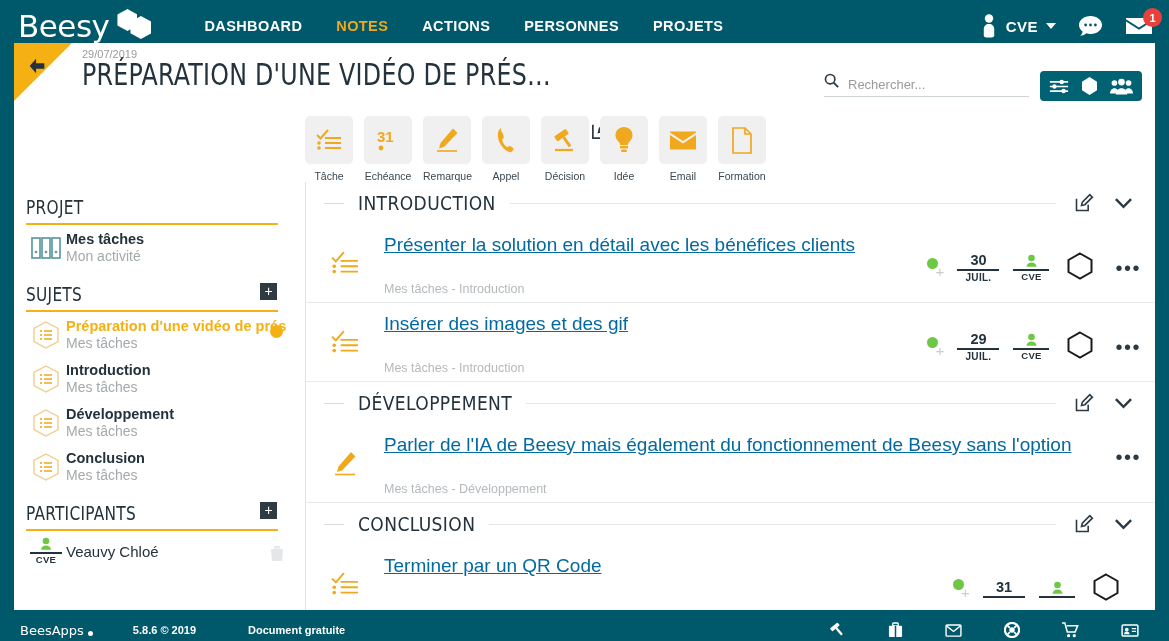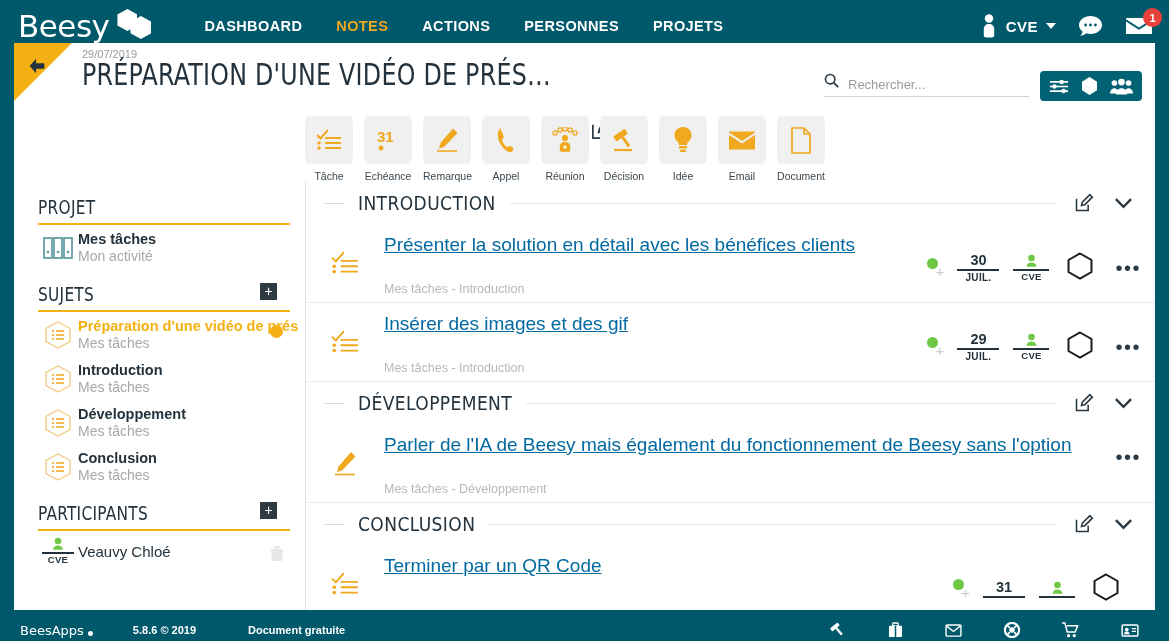--- a/index.html
+++ b/index.html
@@ -161,21 +161,21 @@
     margin-top: 6px;
     font-size: 10.5px; color: #3a4750;
     white-space: nowrap;
   }
 
   
   .sidebar {
     position: absolute; left: 0; top: 139px;
     width: 291px; height: 428px;
     background: #ffffff;
-    padding-left: 24px; padding-right: 12px;
+    padding-left: 12px; padding-right: 12px;
   }
   .side-h {
     position: relative;
     font-size: 19px; color: #23323c;
     font-family: "DejaVu Sans Condensed", "Liberation Sans Narrow", "Liberation Sans", sans-serif;
     letter-spacing: .3px;
     padding-bottom: 5px;
     border-bottom: 2px solid #f5b013;
     transform: scaleX(0.9);
     transform-origin: left center;
@@ -447,37 +447,20 @@
 
       <div class="typeitem">
         <div class="typetile">
           <svg width="20" height="26" viewBox="0 0 20 26">
               <path d="M5 1C2 3 1 7 2.5 12.5S8 23 13 25c2 .8 4-1 4.5-2.8.3-1.2-2.6-2.9-3.8-3.2-1-.2-1.8 1.3-2.7 1-2-.7-4.6-5-4.9-7.2-.1-1 1.6-1.3 1.6-2.4 0-1.3-.9-4.6-1.9-5.3C5.2 4.4 5 1 5 1z" fill="#f0a81e"></path>
             </svg>
         </div>
         <div class="typelabel">Appel</div>
       </div>
 
-      <div class="typeitem">
-        <div class="typetile">
-          <svg width="28" height="26" viewBox="0 0 28 26">
-              <g fill="none" stroke="#f0a81e" stroke-width="1.3">
-                <circle cx="4" cy="6" r="2.1"></circle>
-                <circle cx="9" cy="3" r="2.1"></circle>
-                <circle cx="14" cy="2" r="2.1"></circle>
-                <circle cx="19" cy="3" r="2.1"></circle>
-                <circle cx="24" cy="6" r="2.1"></circle>
-              </g>
-              <circle cx="14" cy="11" r="3.1" fill="#f0a81e"></circle>
-              <path d="M14 15c-3.2 0-5.2 2-5.2 4.6V23c0 1 .9 1.8 2 1.8h6.4c1.1 0 2-.8 2-1.8v-3.4c0-2.6-2-4.6-5.2-4.6z" fill="#f0a81e"></path>
-              <circle cx="14" cy="20" r="1.6" fill="#fff"></circle>
-            </svg>
-        </div>
-        <div class="typelabel">Réunion</div>
-      </div>
 
       <div class="typeitem">
         <div class="typetile">
           <svg width="27" height="26" viewBox="0 0 27 26">
               <g transform="rotate(-35 13 13)">
                 <rect x="6" y="4" width="14" height="6" rx="1" fill="#f0a81e"></rect>
                 <rect x="12" y="10" width="3" height="11" fill="#f0a81e"></rect>
               </g>
               <path d="M3 23h18" stroke="#f0a81e" stroke-width="2.2"></path>
             </svg>
@@ -507,21 +490,21 @@
         <div class="typelabel">Email</div>
       </div>
 
       <div class="typeitem">
         <div class="typetile">
           <svg width="22" height="27" viewBox="0 0 22 27">
               <path d="M2 1h12l6 6v19H2z" fill="none" stroke="#f0a81e" stroke-width="1.7"></path>
               <path d="M14 1v6h6" fill="none" stroke="#f0a81e" stroke-width="1.7"></path>
             </svg>
         </div>
-        <div class="typelabel">Document</div>
+        <div class="typelabel">Formation</div>
       </div>
     </div>
 
     <div class="sidebar">
 
       <div class="side-h-wrap">
         <div class="side-h">PROJET</div>
       </div>
       <div class="side-row">
         <div class="side-ico">

